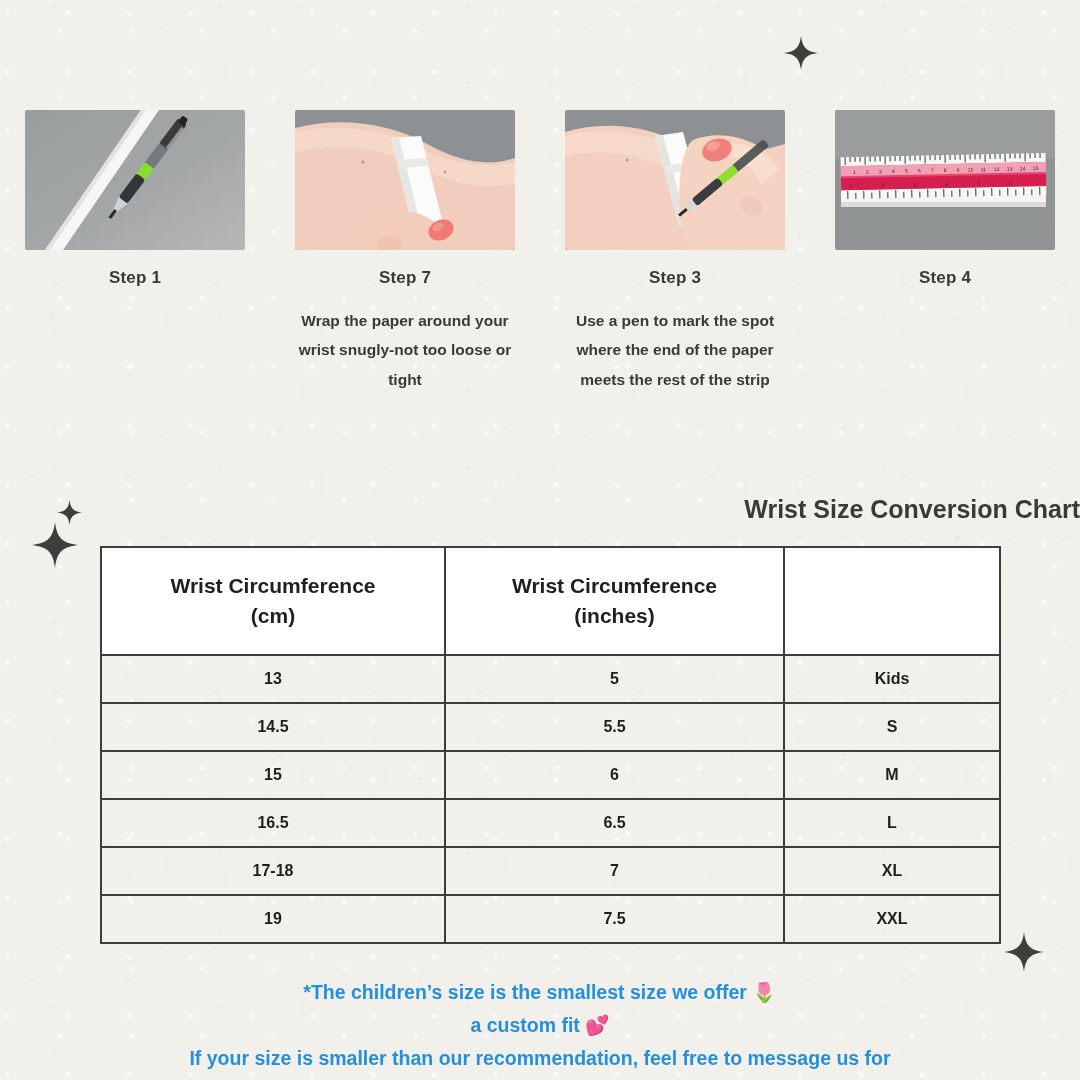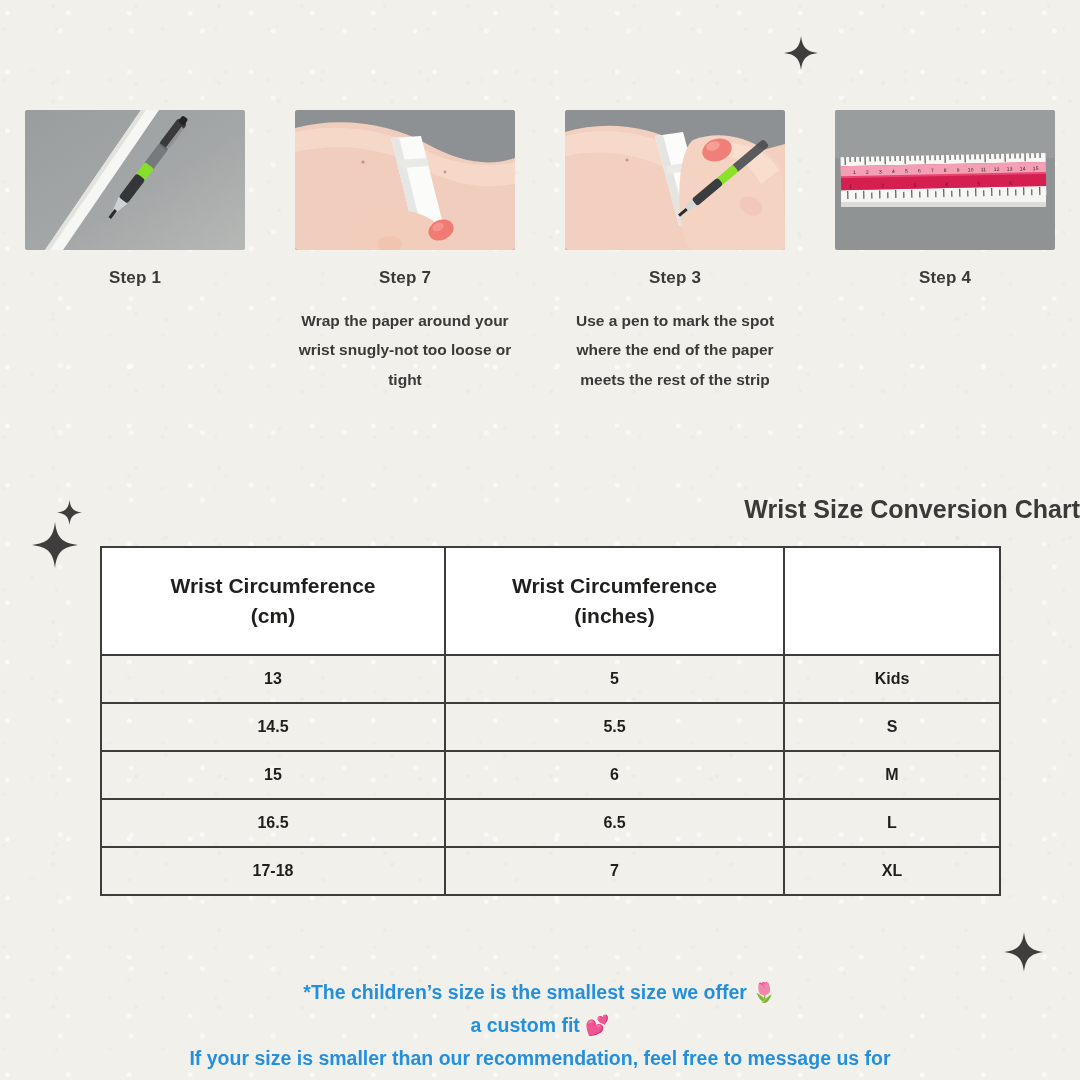--- a/index.html
+++ b/index.html
@@ -339,20 +339,25 @@
       <tr>
         <td>16.5</td>
         <td>6.5</td>
         <td>L</td>
       </tr>
       <tr>
         <td>17-18</td>
         <td>7</td>
         <td>XL</td>
       </tr>
+      <tr>
+        <td>19</td>
+        <td>7.5</td>
+        <td>XXL</td>
+      </tr>
     </tbody>
   </table>
 
   <svg class="sparkle" style="left:1004px; top:932px;" width="40" height="40" viewBox="0 0 100 100">
     <path d="M50 0 C54 34 66 46 100 50 C66 54 54 66 50 100 C46 66 34 54 0 50 C34 46 46 34 50 0 Z"></path>
   </svg>
 
   <div class="footer">
     <span class="ln">*The children’s size is the smallest size we offer 🌷</span>
     <span class="ln">a custom fit 💕</span>

